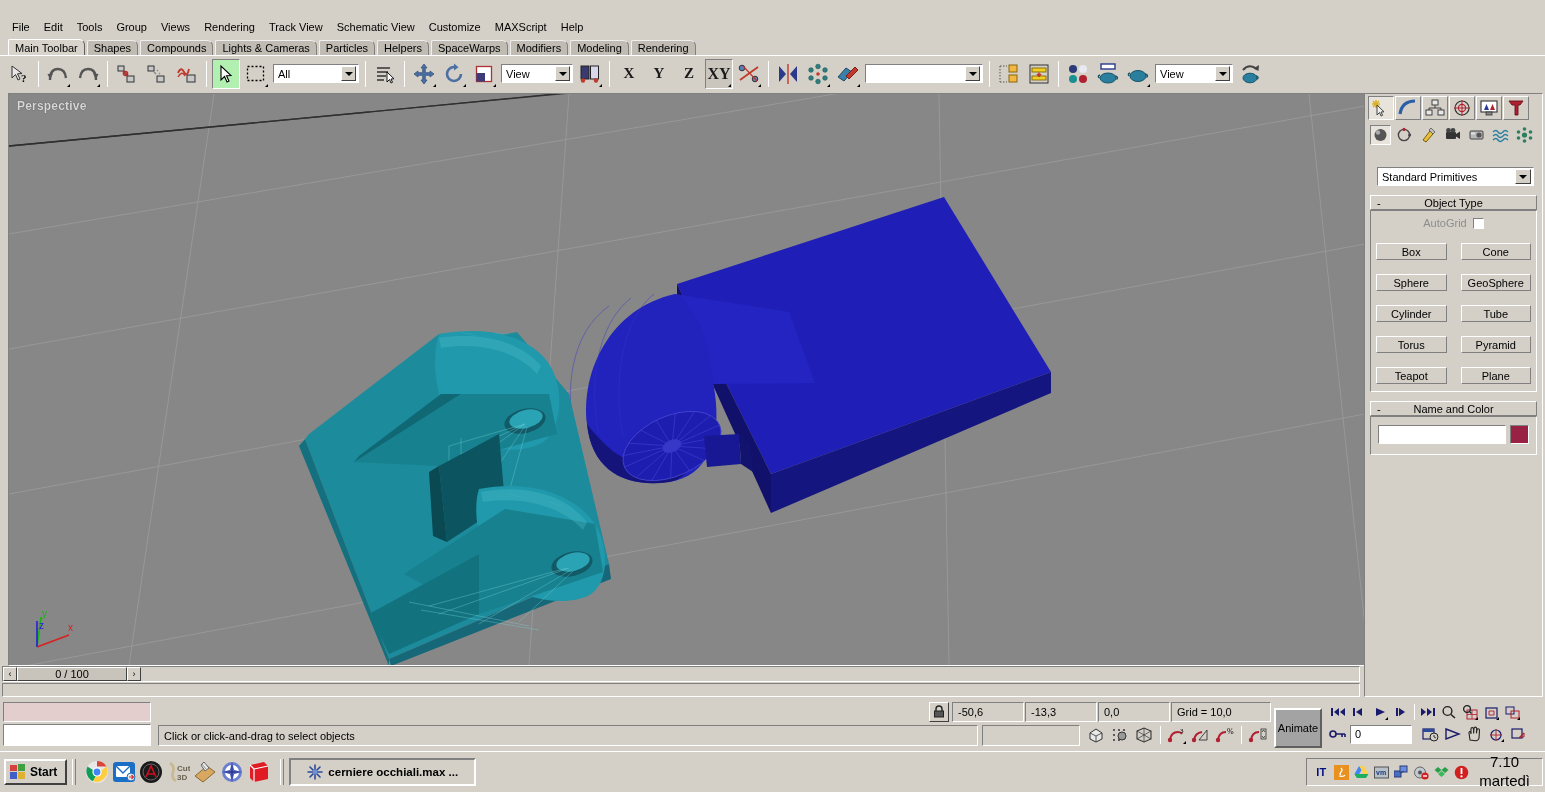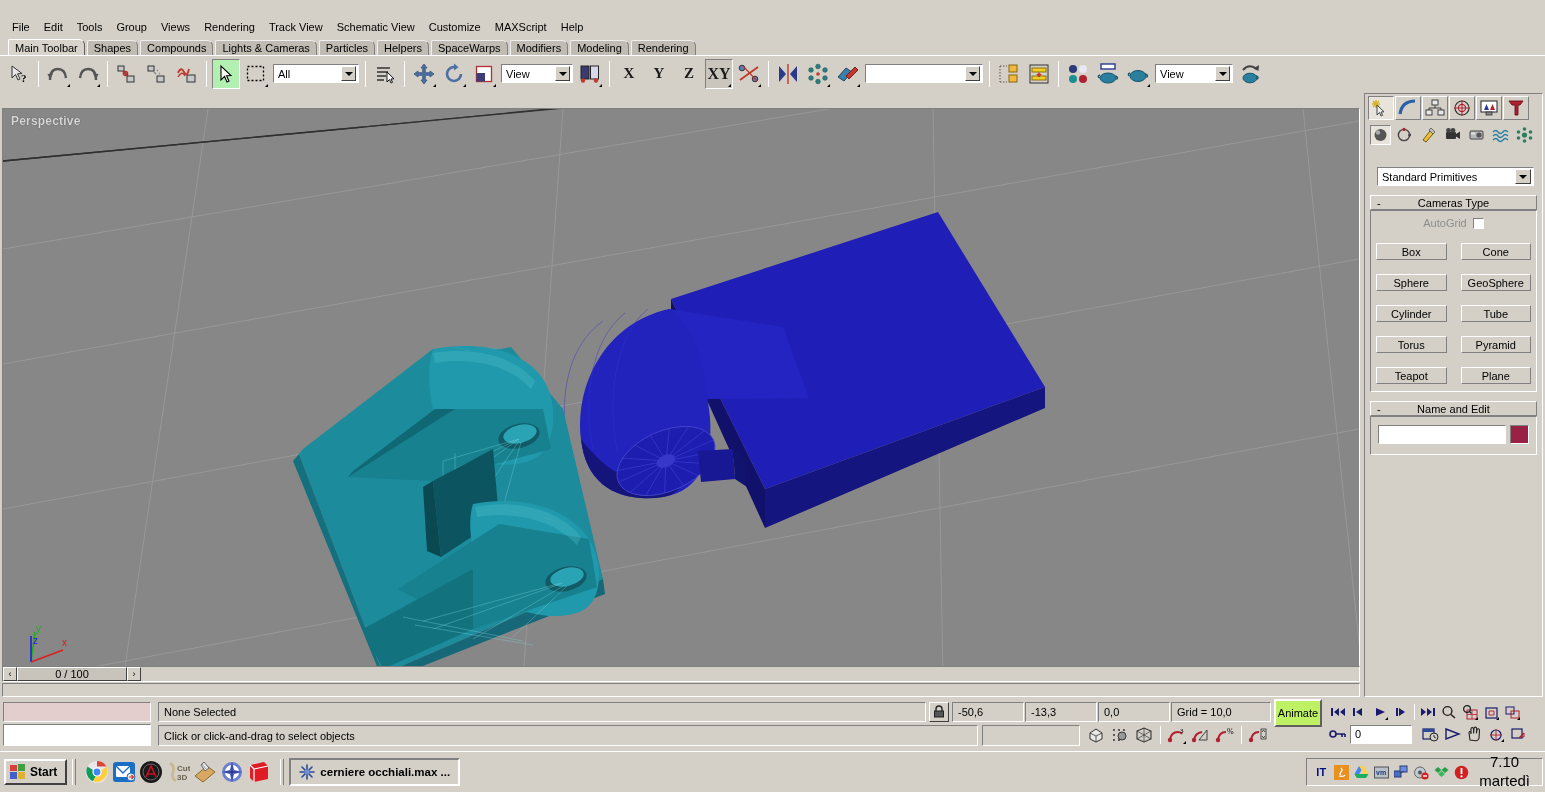--- a/index.html
+++ b/index.html
@@ -79,24 +79,23 @@
   .tb-combo .cval { padding-left:4px; font-size:11px; color:#000; flex:1; white-space:nowrap; overflow:hidden; }
   .tb-combo .carrow {
     width:15px; height:15px; margin-right:2px; background:#d4d0c8;
     border:1px solid; border-color:#fff #404040 #404040 #fff;
     display:flex; align-items:center; justify-content:center;
   }
   .arrow-dn { width:0;height:0;border-left:4px solid transparent;border-right:4px solid transparent;border-top:4px solid #000; }
 
   
   .viewport-wrap {
-    position:absolute; left:2px; top:93px; width:1358px; height:573px;
+    position:absolute; left:8px; top:93px; width:1358px; height:573px;
     border:1px solid; border-color:#808080 #fff #fff #808080; background:#878787;
     overflow:hidden;
-    margin-top:15px;
   }
   .vp-label { position:absolute; left:8px; top:5px; color:#d8d8d8; font-size:12px; font-weight:bold;
      text-shadow:0 0 1px #333; z-index:6; letter-spacing:0.2px; }
   .vp-canvas { position:absolute; inset:0; }
 
   .axis-tripod { position:absolute; left:10px; bottom:12px; width:60px; height:50px; z-index:6; }
 
   
   .timeline {
     position:absolute; left:2px; top:666px; width:1358px; height:16px;
@@ -152,22 +151,22 @@
   }
   .sb-extra1 { position:absolute; left:982px; top:26px; width:98px; height:21px;
     background:#d4d0c8; border:1px solid; border-color:#808080 #fff #fff #808080; }
   .sb-snaps { position:absolute; left:1085px; top:25px; display:flex; align-items:center; gap:2px; }
   .snapbtn { width:22px; height:22px; display:flex; align-items:center; justify-content:center;
     background:#d4d0c8; border:1px solid transparent; position:relative; }
   .snapbtn .corner { position:absolute; right:1px; bottom:1px; width:0;height:0;
      border-left:3px solid transparent; border-bottom:3px solid #000; }
 
   .animate-btn {
-    position:absolute; left:1274px; top:0; width:48px; height:28px;
-    background:#bef264; border:2px solid; border-color:#fff #606060 #606060 #fff;
+    position:absolute; left:1274px; top:9px; width:48px; height:40px;
+    background:#a3a3a3; border:2px solid; border-color:#fff #606060 #606060 #fff;
     display:flex; align-items:center; justify-content:center; font-size:11px; color:#000;
   }
   .playback { position:absolute; left:1328px; top:3px; display:flex; align-items:center; gap:1px; }
   .pb-btn { width:20px; height:20px; display:flex; align-items:center; justify-content:center;
     background:#d4d0c8; border:1px solid transparent; position:relative; }
   .pb-btn .corner { position:absolute; right:1px; bottom:1px; width:0;height:0;
      border-left:3px solid transparent; border-bottom:3px solid #000; }
   .playback2 { position:absolute; left:1328px; top:25px; display:flex; align-items:center; gap:2px; }
   .frame-input { width:62px; height:19px; background:#fff; border:1px solid;
     border-color:#808080 #fff #fff #808080; font-size:11px; display:flex; align-items:center; padding-left:4px; }
@@ -226,21 +225,21 @@
   }
   .start-btn {
     height:26px; padding:0 8px 0 4px; margin-left:2px;
     background:#d4d0c8; border:2px solid; border-color:#fff #404040 #404040 #fff;
     display:flex; align-items:center; gap:4px; font-weight:bold; font-size:12px; color:#000;
   }
   .tb-grip { width:4px; height:26px; border-left:1px solid #fff; border-right:1px solid #808080; margin:0 3px; }
   .quicklaunch { display:flex; align-items:center; gap:1px; padding:0 3px; }
   .ql-icon { width:26px; height:26px; display:flex; align-items:center; justify-content:center; }
   .task-btn {
-    height:28px; padding:0 8px; min-width:170px;
+    height:28px; padding:0 16px; min-width:170px;
     background:#d4d0c8; border:2px solid; border-color:#808080 #fff #fff #808080;
     display:flex; align-items:center; gap:5px; font-size:11.5px; font-weight:bold; color:#000;
   }
   .tray {
     margin-left:auto; height:28px; display:flex; align-items:center; gap:4px; padding:0 6px;
     border:1px solid; border-color:#808080 #fff #fff #808080; background:#d4d0c8;
   }
   .tray-lang { font-size:11px; font-weight:bold; color:#00107f; padding:0 3px; }
   .tray-icon { width:16px; height:16px; display:flex; align-items:center; justify-content:center; }
   .clock { display:flex; flex-direction:column; align-items:center; justify-content:center;
@@ -677,21 +676,20 @@
     <div class="tl-slider">0 / 100</div>
     <div class="tl-arrow">›</div>
     <div class="tl-track"></div>
   </div>
   <div class="prompt-strip"></div>
 
   <div class="statusbar">
     <div class="sb-namefield"></div>
     <div class="sb-namefield2"></div>
 
-    <div class="sb-status">None Selected</div>
     <div class="sb-prompt">Click or click-and-drag to select objects</div>
 
     <div class="sb-lock">
       <svg width="12" height="14" viewBox="0 0 12 14">
         <path d="M3 6 L3 4 A3 3 0 0 1 9 4 L9 6" stroke="#222" stroke-width="1.4" fill="none"></path>
         <rect x="1.5" y="6" width="9" height="6" fill="#555" stroke="#222"></rect>
       </svg>
     </div>
 
     <div class="coordfield" style="left:952px; width:72px;">
@@ -998,21 +996,21 @@
     <div class="cp-combo">
       <span class="cval">Standard Primitives</span>
       <span class="carrow">
           <span class="arrow-dn"></span>
         </span>
     </div>
 
     <div class="rollout">
       <div class="rollout-hdr">
         <span class="minus">-</span>
-        <span>Cameras Type</span>
+        <span>Object Type</span>
       </div>
       <div class="rollout-body">
         <div class="autogrid-row">
           <span class="autogrid-lbl">AutoGrid</span>
           <span class="chk"></span>
         </div>
         <div class="btn-grid">
           <div class="ot-btn">Box</div>
           <div class="ot-btn">Cone</div>
           <div class="ot-btn">Sphere</div>
@@ -1023,21 +1021,21 @@
           <div class="ot-btn">Pyramid</div>
           <div class="ot-btn">Teapot</div>
           <div class="ot-btn">Plane</div>
         </div>
       </div>
     </div>
 
     <div class="rollout">
       <div class="rollout-hdr">
         <span class="minus">-</span>
-        <span>Name and Edit</span>
+        <span>Name and Color</span>
       </div>
       <div class="rollout-body">
         <div class="namecolor-row">
           <div class="name-input"></div>
           <div class="color-swatch" style="background:#992244;"></div>
         </div>
       </div>
     </div>
   </div>
 

